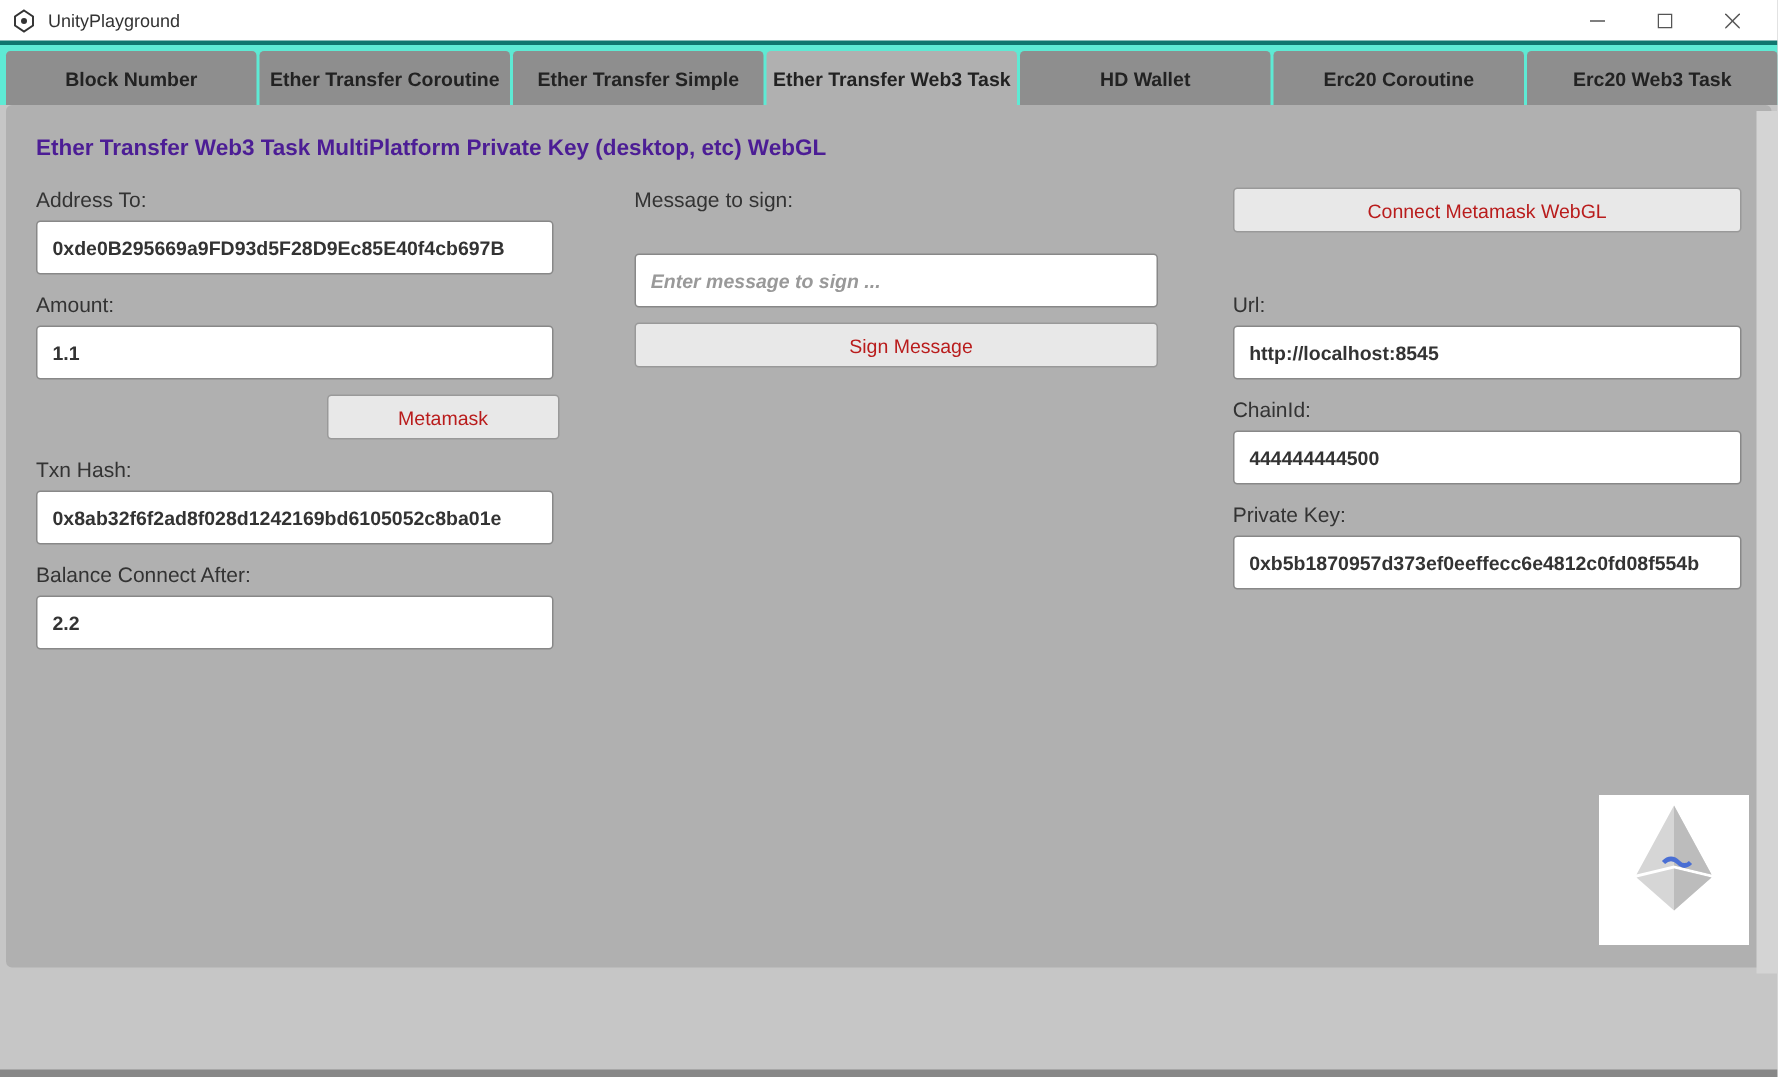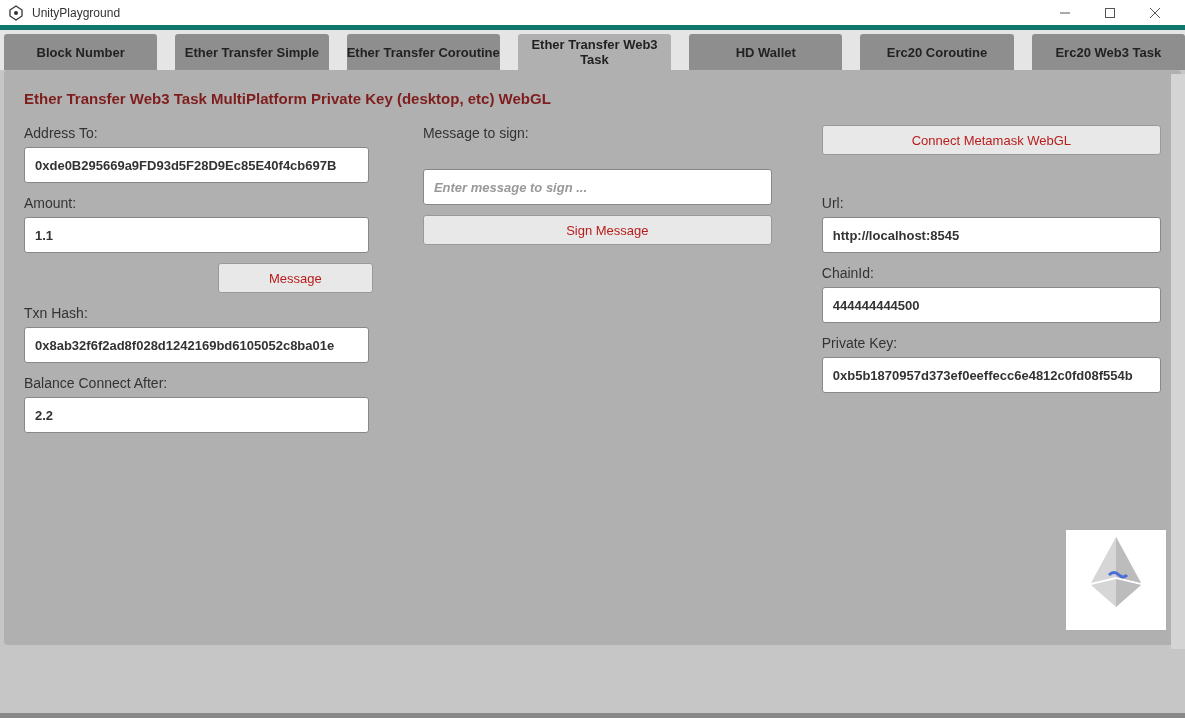--- a/index.html
+++ b/index.html
@@ -10,21 +10,21 @@
       width: 1185px;
       height: 718px;
       overflow: hidden;
     }
     .titlebar {
       height: 30px;
       background: #fff;
       display: flex;
       align-items: center;
       padding: 0 8px;
-      border-bottom: 5px solid #0f766e;
+      border-bottom: 3px solid #0f766e;
     }
     .titlebar-icon {
       width: 16px;
       height: 16px;
       margin-right: 8px;
       display: flex;
       align-items: center;
       justify-content: center;
     }
     .titlebar-title {
@@ -46,24 +46,24 @@
       font-size: 14px;
     }
     .app-body {
       background: #c6c6c6;
       height: calc(718px - 30px);
       position: relative;
     }
     .tabs {
       display: flex;
       height: 40px;
-      background: #e5e5e5;
+      background: #5eead4;
       padding-top: 4px;
       padding-left: 4px;
-      gap: 18px;
+      gap: 2px;
     }
     .tab {
       flex: 1;
       background: #8e8e8e;
       color: #222;
       font-weight: bold;
       font-size: 13px;
       display: flex;
       align-items: center;
       justify-content: center;
@@ -78,21 +78,21 @@
       background: #b0b0b0;
       margin: 0 4px 4px 4px;
       border-radius: 4px;
       padding: 20px;
       height: 575px;
       position: relative;
     }
     .panel-title {
       font-size: 15px;
       font-weight: bold;
-      color: #7f1d1d;
+      color: #4c1d95;
       margin-bottom: 18px;
     }
     .columns {
       display: flex;
       gap: 50px;
     }
     .col1 { width: 360px; }
     .col2 { width: 360px; }
     .col3 { width: 350px; }
     .field-label {
@@ -200,40 +200,40 @@
           <line x1="0" y1="0" x2="10" y2="10" stroke="#555" stroke-width="1"></line>
           <line x1="10" y1="0" x2="0" y2="10" stroke="#555" stroke-width="1"></line>
         </svg>
     </div>
   </div>
 </div>
 
 <div class="app-body">
   <div class="tabs">
     <div class="tab">Block Number</div>
+    <div class="tab">Ether Transfer Coroutine</div>
     <div class="tab">Ether Transfer Simple</div>
-    <div class="tab">Ether Transfer Coroutine</div>
     <div class="tab active">Ether Transfer Web3 Task</div>
     <div class="tab">HD Wallet</div>
     <div class="tab">Erc20 Coroutine</div>
     <div class="tab">Erc20 Web3 Task</div>
   </div>
 
   <div class="panel">
     <div class="panel-title">Ether Transfer Web3 Task MultiPlatform Private Key (desktop, etc) WebGL</div>
 
     <div class="columns">
       <div class="col1">
         <label class="field-label">Address To:</label>
         <input class="text-input" value="0xde0B295669a9FD93d5F28D9Ec85E40f4cb697B" style="">
 
         <label class="field-label">Amount:</label>
         <input class="text-input" value="1.1" style="">
 
-        <button class="btn btn-transfer">Message</button>
+        <button class="btn btn-transfer">Metamask</button>
 
         <label class="field-label">Txn Hash:</label>
         <input class="text-input" value="0x8ab32f6f2ad8f028d1242169bd6105052c8ba01e" style="">
 
         <label class="field-label">Balance Connect After:</label>
         <input class="text-input" value="2.2" style="">
       </div>
 
       <div class="col2">
         <label class="field-label">Message to sign:</label>

